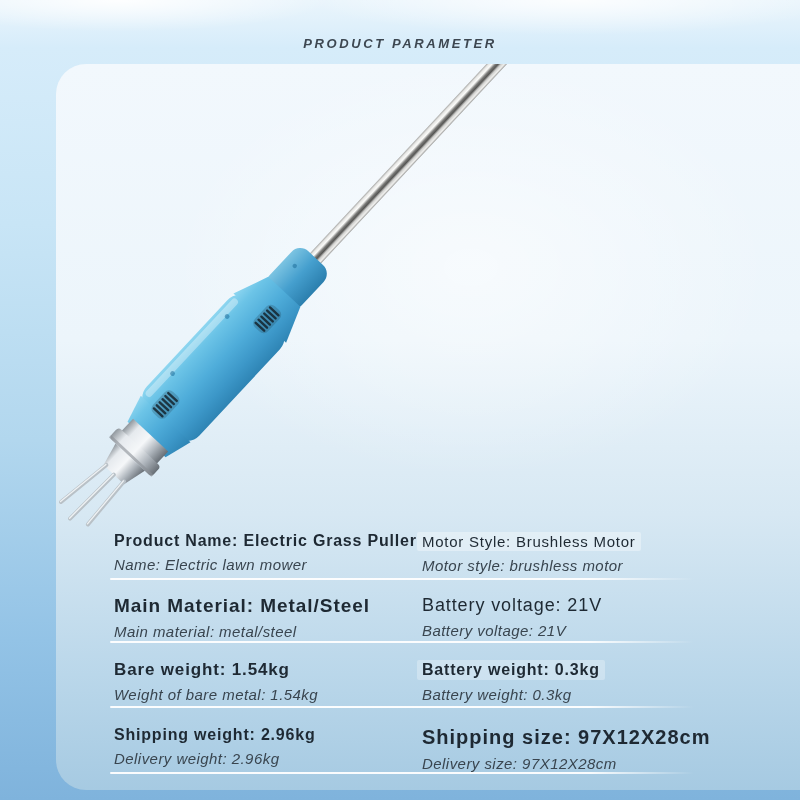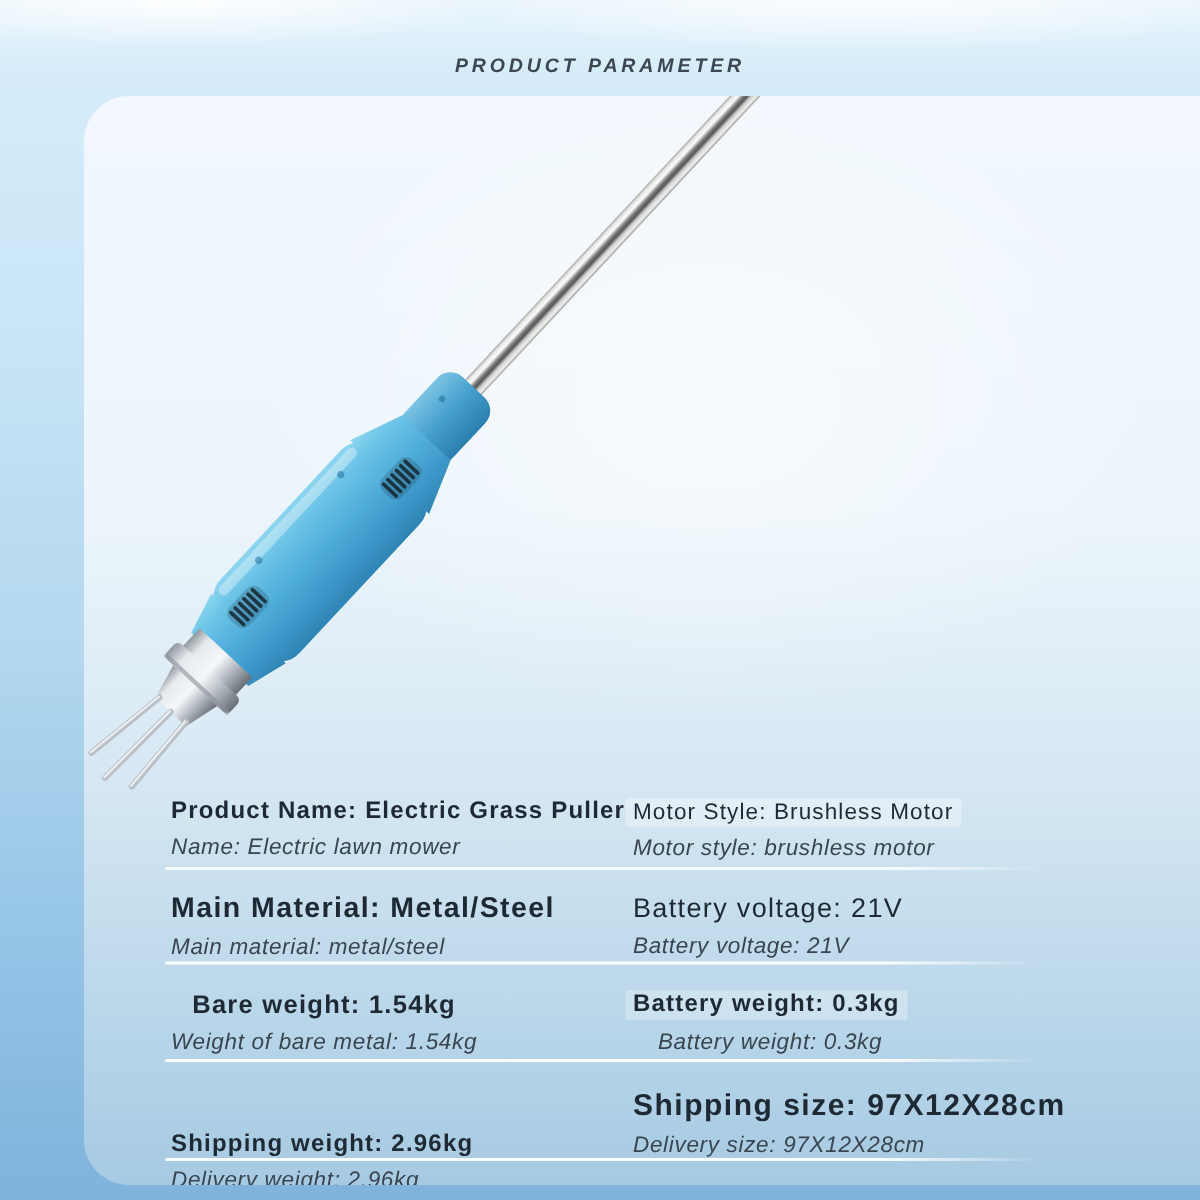--- a/index.html
+++ b/index.html
@@ -28,28 +28,28 @@
   .spec-row{position:absolute;left:54px;width:584px;height:50px;}
   .row-line{
     position:absolute;left:0;top:46px;width:100%;height:2px;border-radius:1px;
     background:linear-gradient(90deg, rgba(255,255,255,.95) 0%, rgba(255,255,255,.95) 82%, rgba(255,255,255,0) 100%);
   }
   .cell{position:absolute;top:0;}
   .cell.left{left:4px;}
   .cell.right{left:312px;}
   .t{color:#1e2933;letter-spacing:.05em;line-height:1.15;white-space:nowrap;}
   .s{color:#39454f;font-style:italic;font-size:15px;letter-spacing:.03em;margin-top:6px;white-space:nowrap;}
-  .r1{top:468px;} .r2{top:531px;} .r3{top:596px;text-align:center;} .r4{top:662px;}
+  .r1{top:468px;} .r2{top:531px;} .r3{top:596px;} .r4{top:662px;}
   .r1 .left  .t{font-size:16px;font-weight:700;}
   .r1 .right .t{font-size:15px;font-weight:500;background:rgba(255,255,255,.35);padding:1px 5px;margin-left:-5px;border-radius:2px;display:inline-block;}
   .r2 .left  .t{font-size:19px;font-weight:700;}
   .r2 .right .t{font-size:18px;font-weight:500;}
   .r3 .left  .t{font-size:17px;font-weight:700;}
   .r3 .right .t{font-size:16px;font-weight:600;background:rgba(255,255,255,.28);padding:1px 5px;margin-left:-5px;border-radius:2px;display:inline-block;}
-  .r4 .left  .t{font-size:16px;font-weight:700;margin-top:28px;}
+  .r4 .left  .t{font-size:16px;font-weight:700;}
   .r4 .right .t{font-size:20px;font-weight:700;}
   .r4 .left  .s{font-size:15px;}
 </style>
 </head>
 <body>
 
 <div class="page-title">PRODUCT PARAMETER</div>
 
 <div class="card">
 

